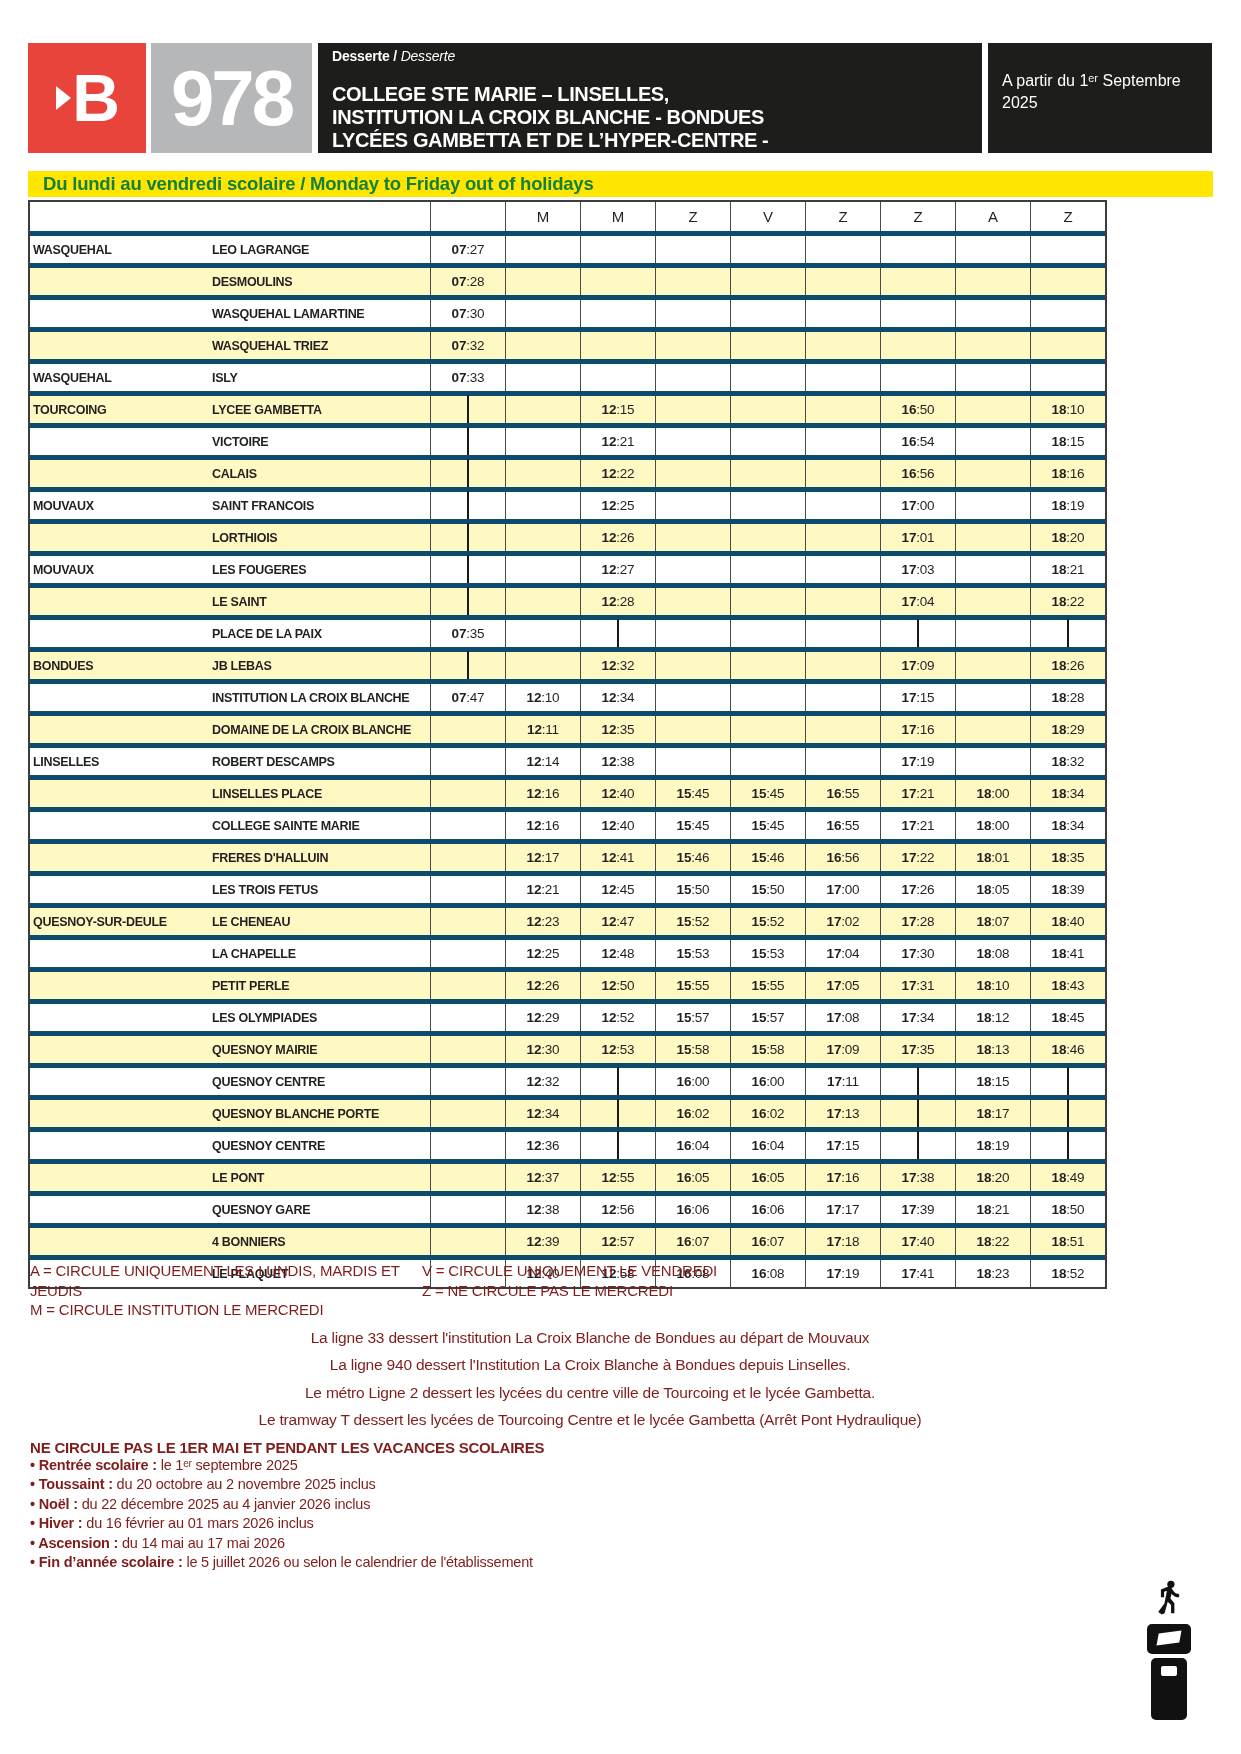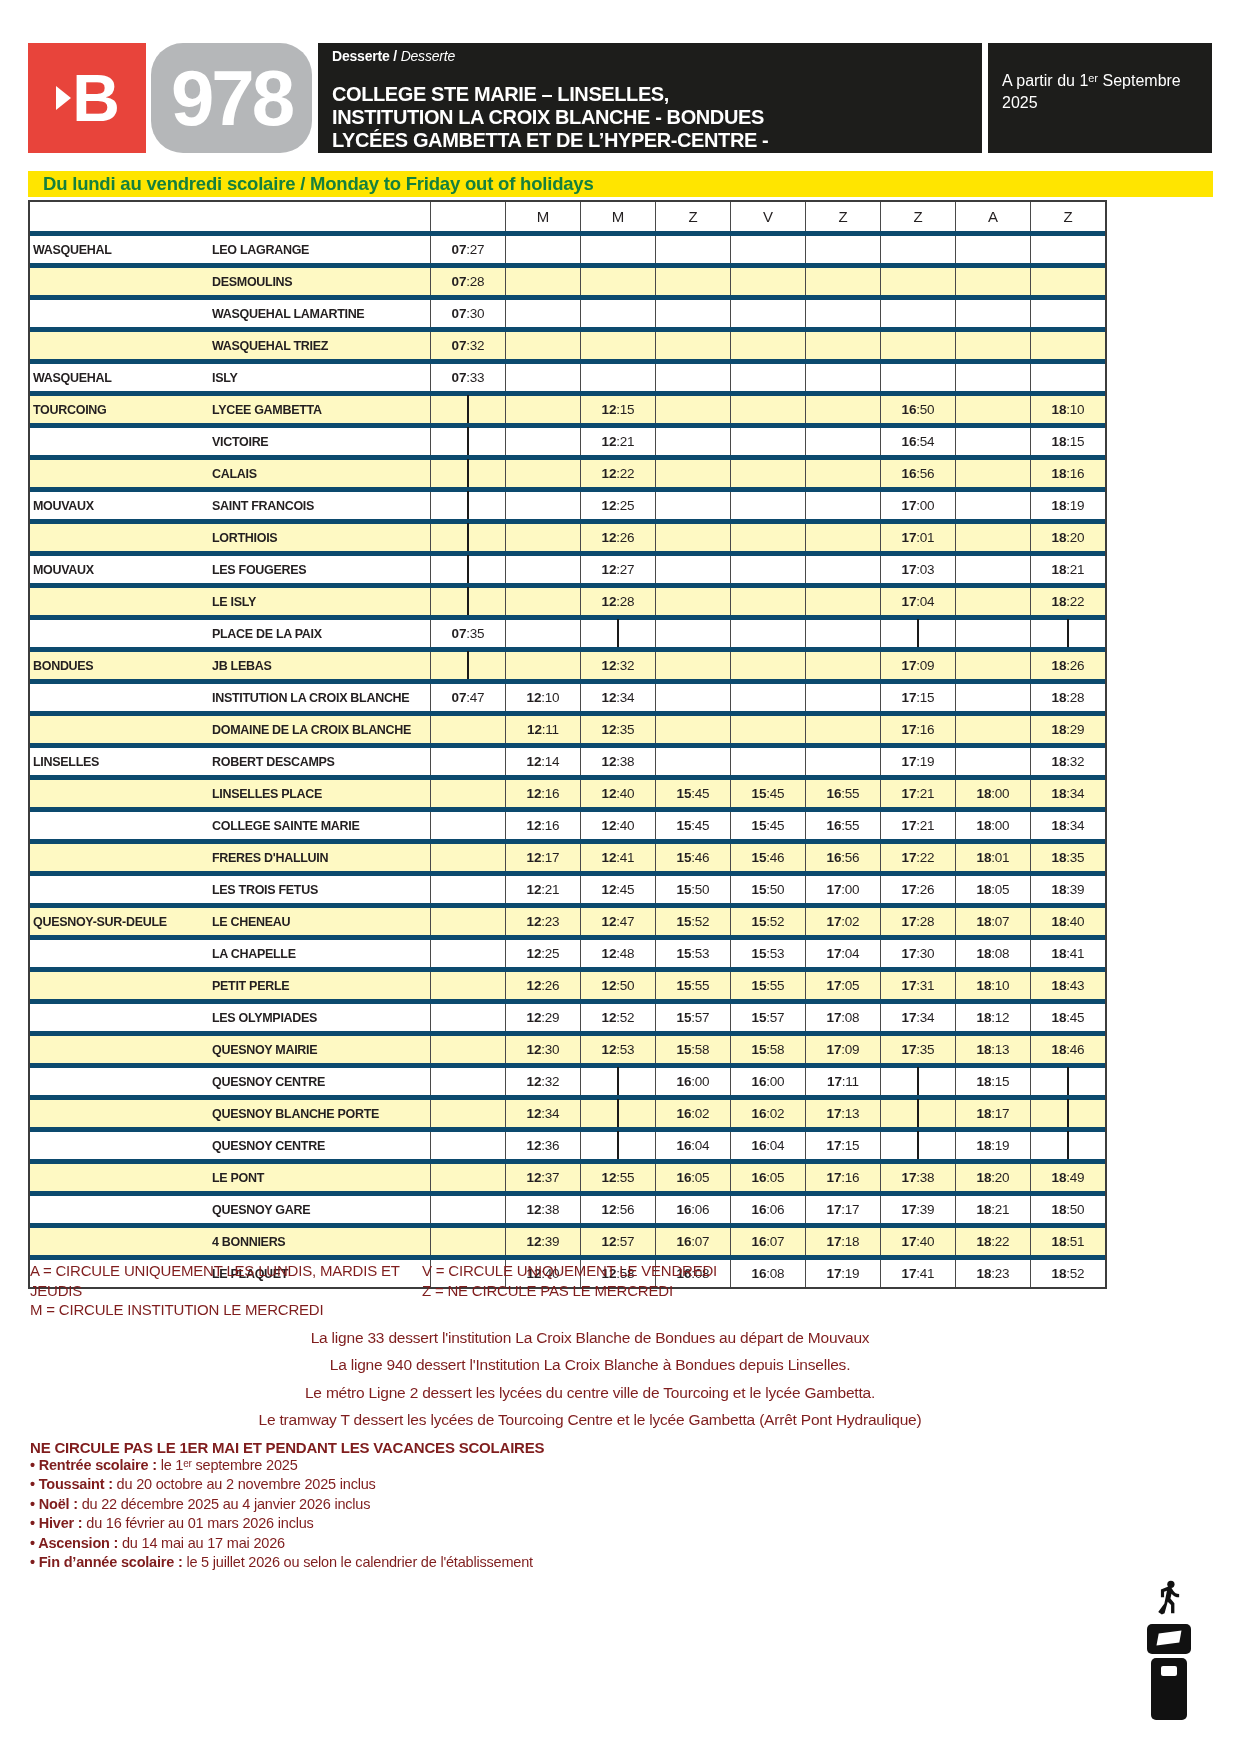--- a/index.html
+++ b/index.html
@@ -4,21 +4,21 @@
 <style>
   * { margin:0; padding:0; box-sizing:border-box; }
   body { background:#fff; font-family:"Liberation Sans", sans-serif; color:#231f20; }
   .page { position:relative; width:1241px; height:1754px; background:#fff; overflow:hidden; }
 
   
   .header-band { position:absolute; left:28px; top:43px; display:flex; height:110px; }
   .logo-box { width:118px; height:110px; background:#e8443b; display:flex; align-items:center; justify-content:center; }
   .logo-tri { width:0; height:0; border-left:15px solid #fff; border-top:12px solid transparent; border-bottom:12px solid transparent; margin-right:1px; }
   .logo-b { color:#fff; font-size:66px; font-weight:bold; line-height:1; letter-spacing:-2px; }
-  .line-box { width:161px; height:110px; background:#b5b7b9; margin-left:5px; display:flex; align-items:center; justify-content:center;border-radius:32px; }
+  .line-box { width:161px; height:110px; background:#b5b7b9; margin-left:5px; display:flex; align-items:center; justify-content:center; }
   .line-number { color:#fff; font-size:78px; font-weight:bold; letter-spacing:-3px; }
   .title-box { width:664px; height:110px; background:#1d1d1b; margin-left:6px; padding:5px 0 0 14px; overflow:hidden; }
   .kicker { color:#fff; font-size:14px; font-weight:bold; letter-spacing:-0.2px; margin-bottom:19px; }
   .kicker .it { font-style:italic; font-weight:normal; }
   .title-line { color:#fff; font-size:20px; font-weight:bold; line-height:23px; letter-spacing:-0.4px; }
   .validity-box { width:224px; height:110px; background:#1d1d1b; margin-left:6px; padding:27px 6px 0 14px; color:#fff; font-size:16px; line-height:22px; }
 
   
   .banner { position:absolute; left:28px; top:171px; width:1185px; height:26px; background:#ffe500; }
   .banner span { display:block; font-size:18.5px; font-weight:bold; color:#15803d; line-height:26px; padding-left:15px; letter-spacing:-0.2px; }
@@ -324,21 +324,21 @@
           <span class="m">:03</span>
         </div>
         <div class="c-time"></div>
         <div class="c-time">
           <span class="h">18</span>
           <span class="m">:21</span>
         </div>
       </div>
       <div class="tt-row stripe">
         <div class="c-city"></div>
-        <div class="c-stop">LE ISLY</div>
+        <div class="c-stop">LE SAINT</div>
         <div class="c-time">
           <div class="route-bar"></div>
         </div>
         <div class="c-time"></div>
         <div class="c-time">
           <span class="h">12</span>
           <span class="m">:28</span>
         </div>
         <div class="c-time"></div>
         <div class="c-time"></div>

